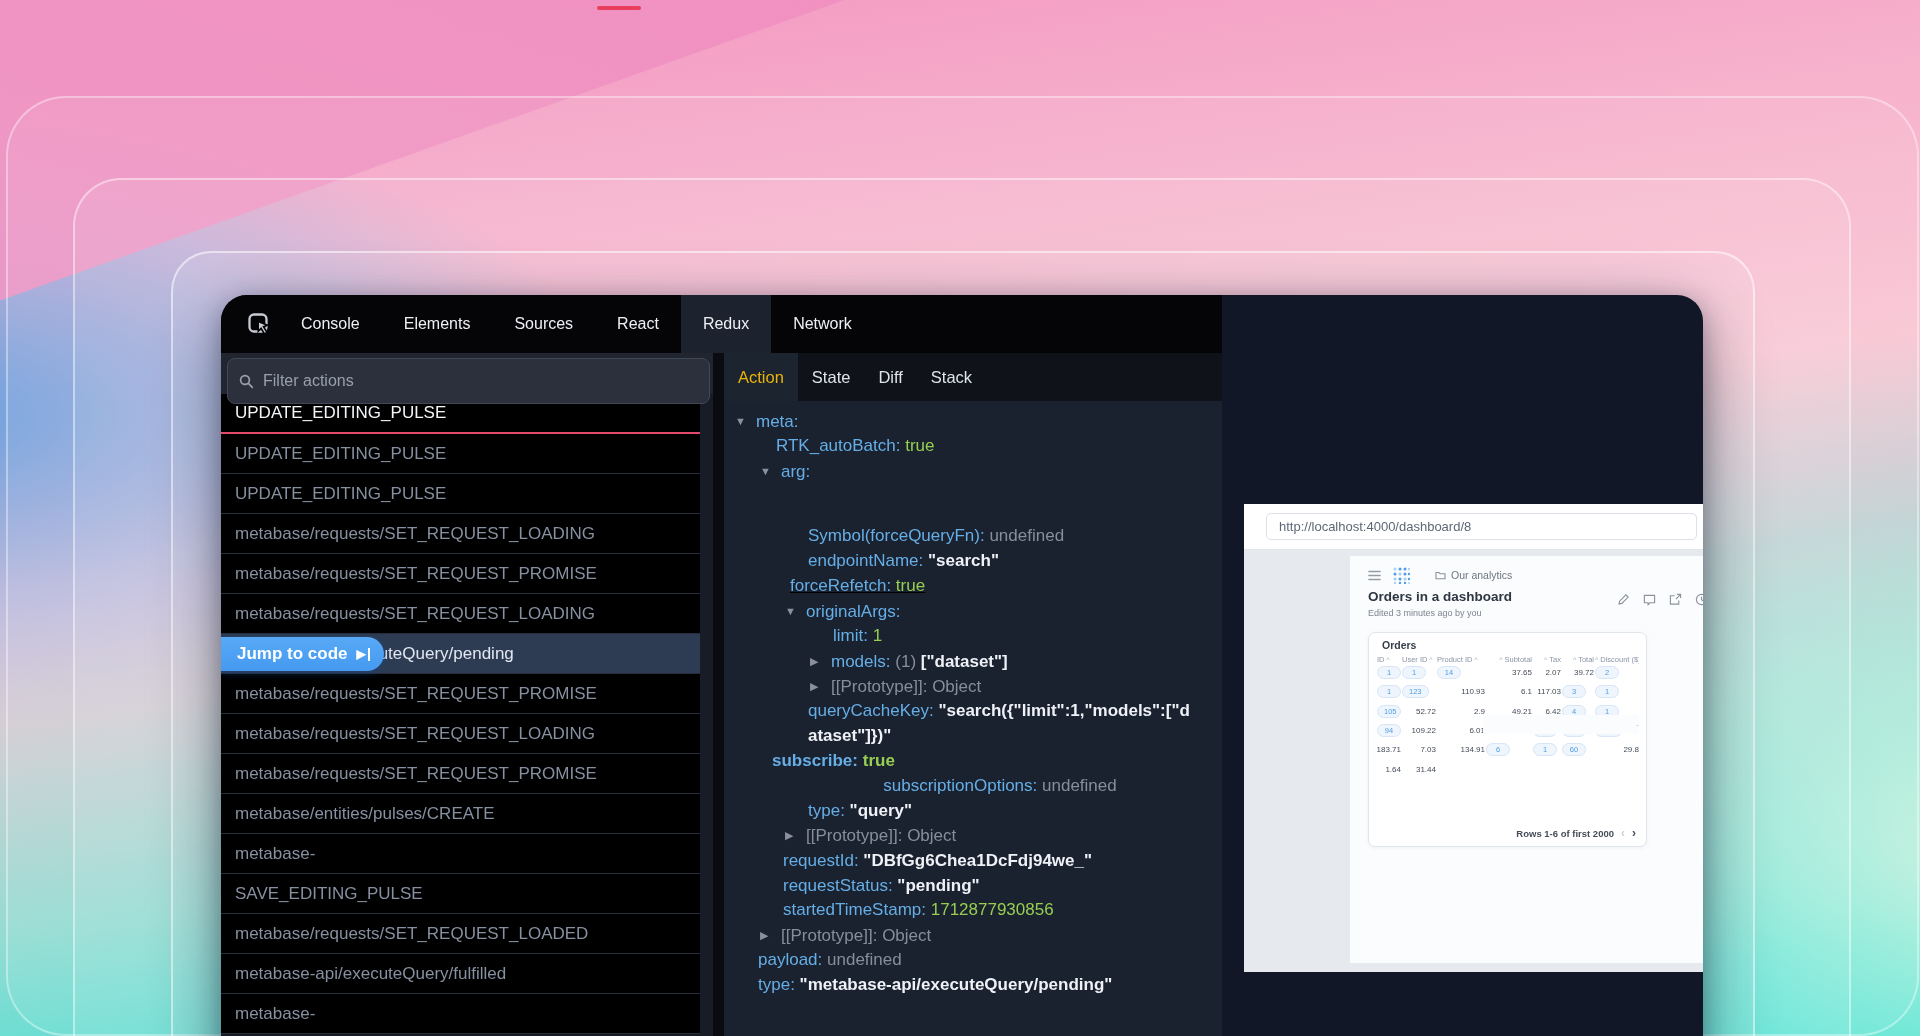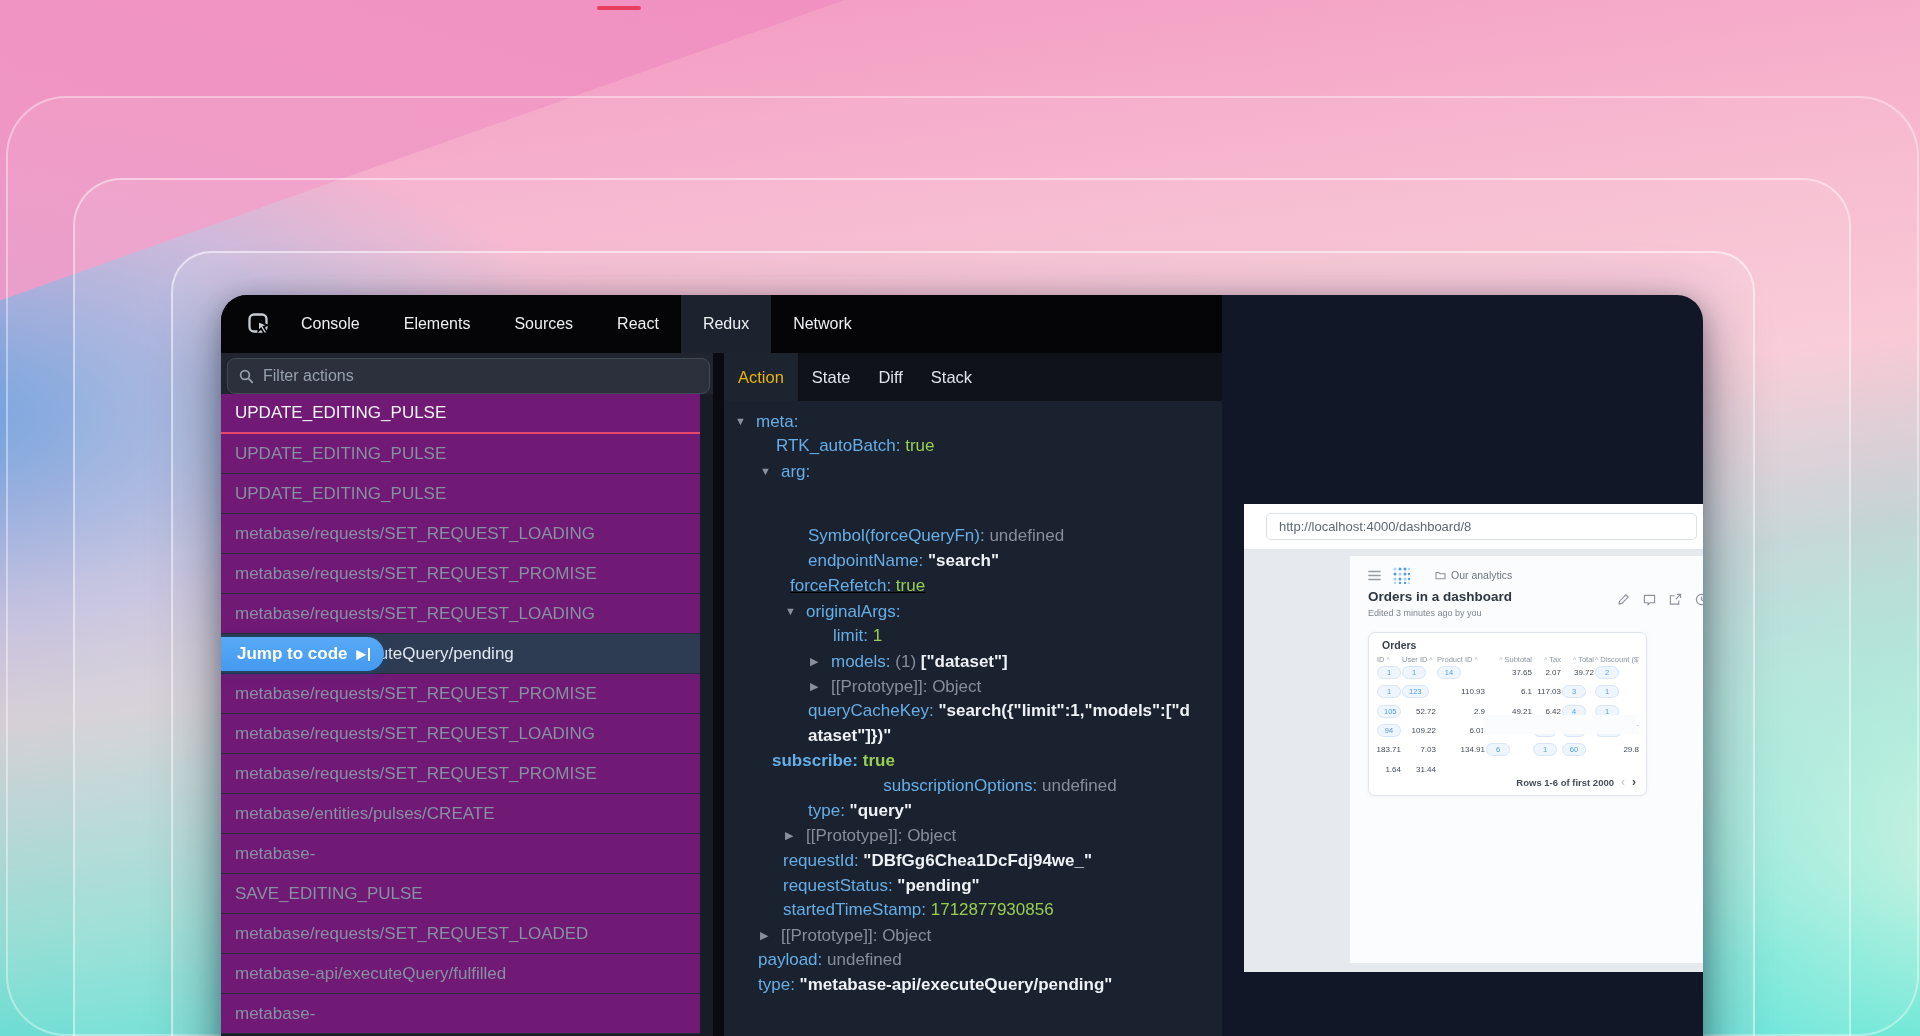--- a/index.html
+++ b/index.html
@@ -24,25 +24,25 @@
   .tabbar{position:absolute;left:0;top:0;width:1001px;height:58px;background:#050507;border-radius:26px 0 0 0;
     display:flex;align-items:center;}
   .inspect{width:40px;margin-left:18px;display:flex;align-items:center;justify-content:center;}
   .tabs{display:flex;height:58px;}
   .tab{padding:0 22px;line-height:58px;font-size:16px;color:#eef0f4;cursor:default;white-space:nowrap;}
   .tab.active{background:#1c222e;}
 
   
   .leftpanel{position:absolute;left:0;top:58px;bottom:0;width:492px;background:#171c27;overflow:hidden;}
   .filterbar{position:relative;height:41px;background:#20252f;}
-  .finput{position:absolute;left:6px;top:5px;width:483px;height:36px;box-sizing:border-box;border-radius:8px;
+  .finput{position:absolute;left:6px;top:5px;width:483px;height:46px;box-sizing:border-box;border-radius:8px;
     background:#2b303c;border:1px solid #414856;display:flex;align-items:center;gap:9px;padding:0 11px;}
   .finput .ph{font-size:16px;color:#97a0ad;}
   .arow{box-sizing:border-box;width:479px;height:40px;line-height:39px;padding:0 14px;border-bottom:1px solid #272d3a;
-    font-size:17px;color:#8690a0;background:#701a75;white-space:nowrap;overflow:hidden;}
+    font-size:17px;color:#8690a0;background:#000000;white-space:nowrap;overflow:hidden;}
   .arow.highlight{color:#f3f5f8;border-bottom:2px solid #e4486b;line-height:38px;}
   .arow.selected{background:#2d3c52;color:#e2e8f1;}
   .jump{position:absolute;left:0;top:284px;height:34px;display:flex;align-items:center;gap:9px;
     padding:0 14px 0 16px;background:linear-gradient(180deg,#58a9f6,#459af0);border-radius:0 17px 17px 0;
     color:#fff;font-weight:bold;font-size:17px;z-index:5;box-shadow:0 2px 8px rgba(20,80,150,.45);cursor:pointer;}
   .jicon{display:flex;align-items:center;}
   .jicon .tri{font-size:12px;line-height:1;}
   .jicon .bar{display:inline-block;width:2.5px;height:13px;background:#fff;margin-left:2px;}
 
   .vdiv{position:absolute;left:492px;top:58px;bottom:0;width:11px;background:#090b10;}
@@ -67,21 +67,21 @@
   .urlinput{position:absolute;left:22px;top:9px;width:431px;height:27px;box-sizing:border-box;border:1px solid #dce1e7;
     border-radius:5px;font-size:13px;color:#5d6876;line-height:25px;padding:0 12px;background:#fff;white-space:nowrap;overflow:hidden;}
   .dash{position:absolute;left:106px;top:52px;right:0;bottom:9px;background:#fbfcfd;overflow:hidden;}
   .dashnav{position:absolute;left:18px;top:10px;display:flex;align-items:center;gap:11px;}
   .crumb{display:flex;align-items:center;gap:5px;font-size:10.5px;color:#6e7683;margin-left:14px;}
   .dtitle{position:absolute;left:18px;top:33px;font-size:13.5px;font-weight:bold;color:#2d3643;}
   .dsub{position:absolute;left:18px;top:52px;font-size:9px;color:#7d8590;}
   .dicons{position:absolute;right:-5px;top:37px;display:flex;gap:13px;align-items:center;}
   .dicons svg{cursor:pointer;}
 
-  .tablecard{position:absolute;left:18px;top:76px;width:279px;height:164px;box-sizing:border-box;background:#fff;
+  .tablecard{position:absolute;left:18px;top:76px;width:279px;height:215px;box-sizing:border-box;background:#fff;
     border:1px solid #e0e6eb;border-radius:7px;box-shadow:0 1px 4px rgba(50,60,80,.06);}
   .tc-title{position:absolute;left:13px;top:6px;font-weight:bold;font-size:10.5px;color:#363d49;}
   .tgrid{display:grid;grid-template-columns:24px 34px 48px 46px 28px 32px 44px;column-gap:1px;}
   .thead{position:absolute;left:8px;top:22px;font-size:7.5px;color:#8c96a3;}
   .thead .hc{white-space:nowrap;overflow:hidden;}
   .thead .hc.num{text-align:right;}
   .thead .caret{color:#aab2bc;font-size:7px;}
   .tbody{position:absolute;left:8px;top:30px;}
   .tbody .cell{height:19.3px;display:flex;align-items:center;}
   .tbody .cell.num{justify-content:flex-end;font-size:8px;color:#444c59;}

